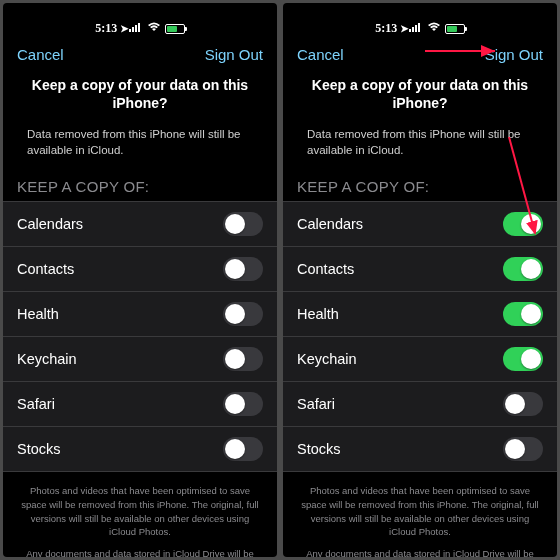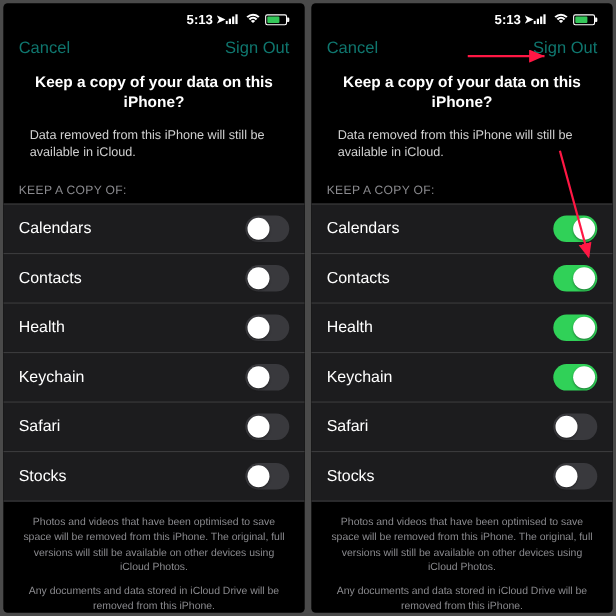--- a/index.html
+++ b/index.html
@@ -18,25 +18,26 @@
     height: 554px;
     background: #000;
     border-radius: 4px;
     overflow: hidden;
     color: #fff;
     display: flex;
     flex-direction: column;
   }
   .statusbar {
     display: flex;
-    justify-content: flex-end;
+    justify-content: center;
     align-items: center;
-    padding: 8px 16px 4px;
+    padding: 18px 16px 4px;
     font-size: 12px;
     font-weight: 600;
+    font-family: Liberation Serif, serif;
   }
   .status-left { display: flex; align-items: center; gap: 3px; }
   .status-right { display: flex; align-items: center; gap: 4px; }
   .battery {
     width: 20px; height: 10px; border: 1px solid #fff; border-radius: 2px;
     position: relative; display: inline-block;
   }
   .battery::after {
     content: ""; position: absolute; right: -3px; top: 2px;
     width: 2px; height: 4px; background: #fff; border-radius: 0 1px 1px 0;
@@ -44,36 +45,36 @@
   .battery-fill {
     position: absolute; left: 1px; top: 1px; bottom: 1px;
     width: 60%; background: #34c759; border-radius: 1px;
   }
   .navbar {
     display: flex;
     justify-content: space-between;
     padding: 6px 14px 10px;
     font-size: 15px;
   }
-  .link-blue { color: #0f766e; cursor: pointer; }
+  .link-blue { color: #7dd3fc; cursor: pointer; }
   .title {
     font-size: 14px;
     font-weight: 600;
     text-align: center;
     padding: 4px 20px 14px;
     line-height: 1.25;
   }
   .subtitle {
     font-size: 11.5px;
     color: #d0d0d0;
     padding: 0 24px 20px;
     line-height: 1.4;
   }
   .section-header {
-    font-size: 11px;
+    font-size: 15px;
     color: #8a8a8e;
     text-transform: uppercase;
     padding: 0 14px 6px;
     letter-spacing: 0.3px;
   }
   .list {
     background: #1c1c1e;
     border-top: 0.5px solid #3a3a3c;
   }
   .row {

